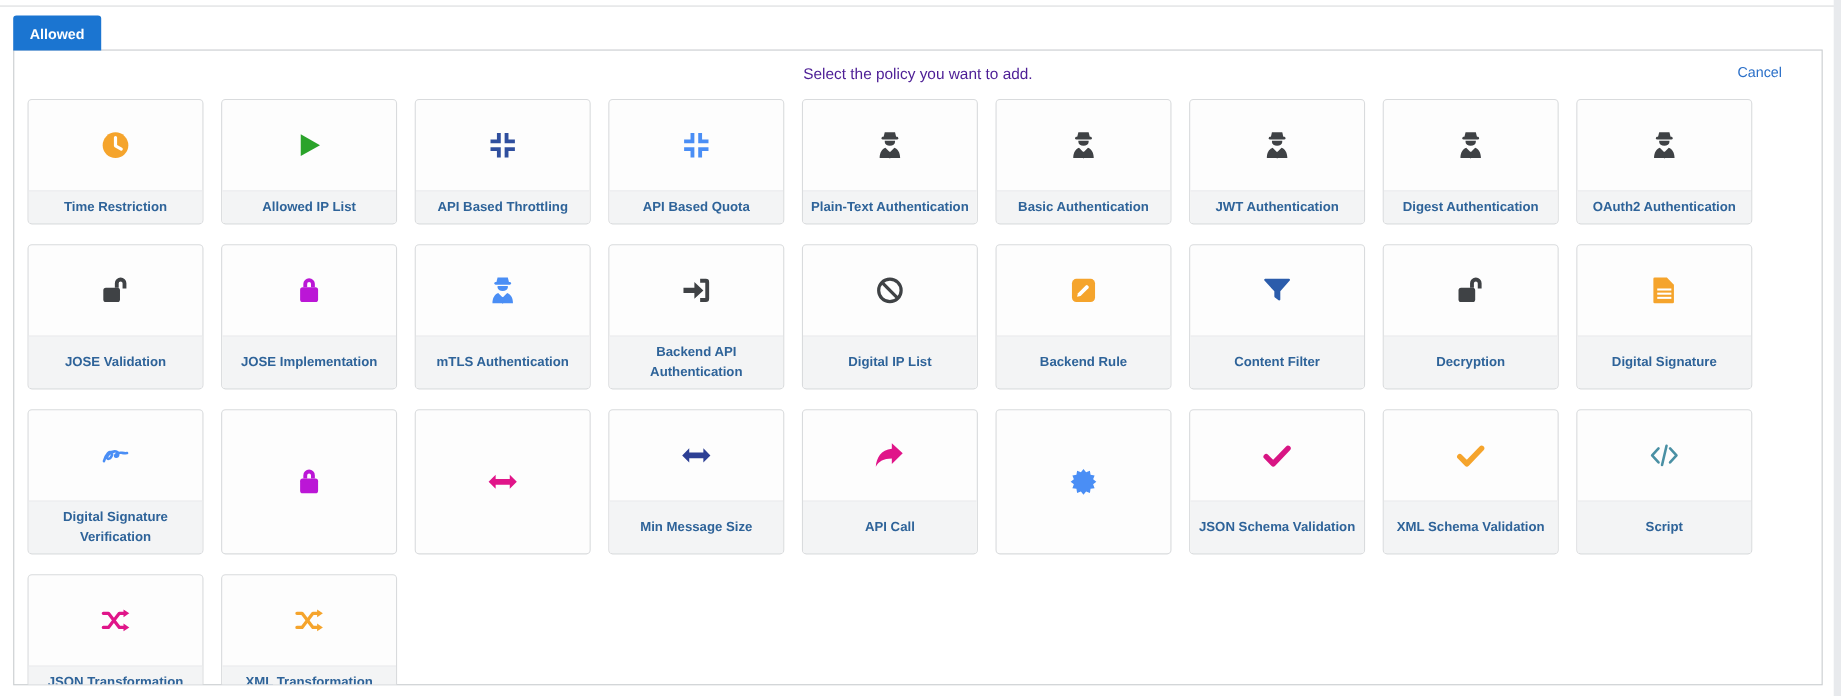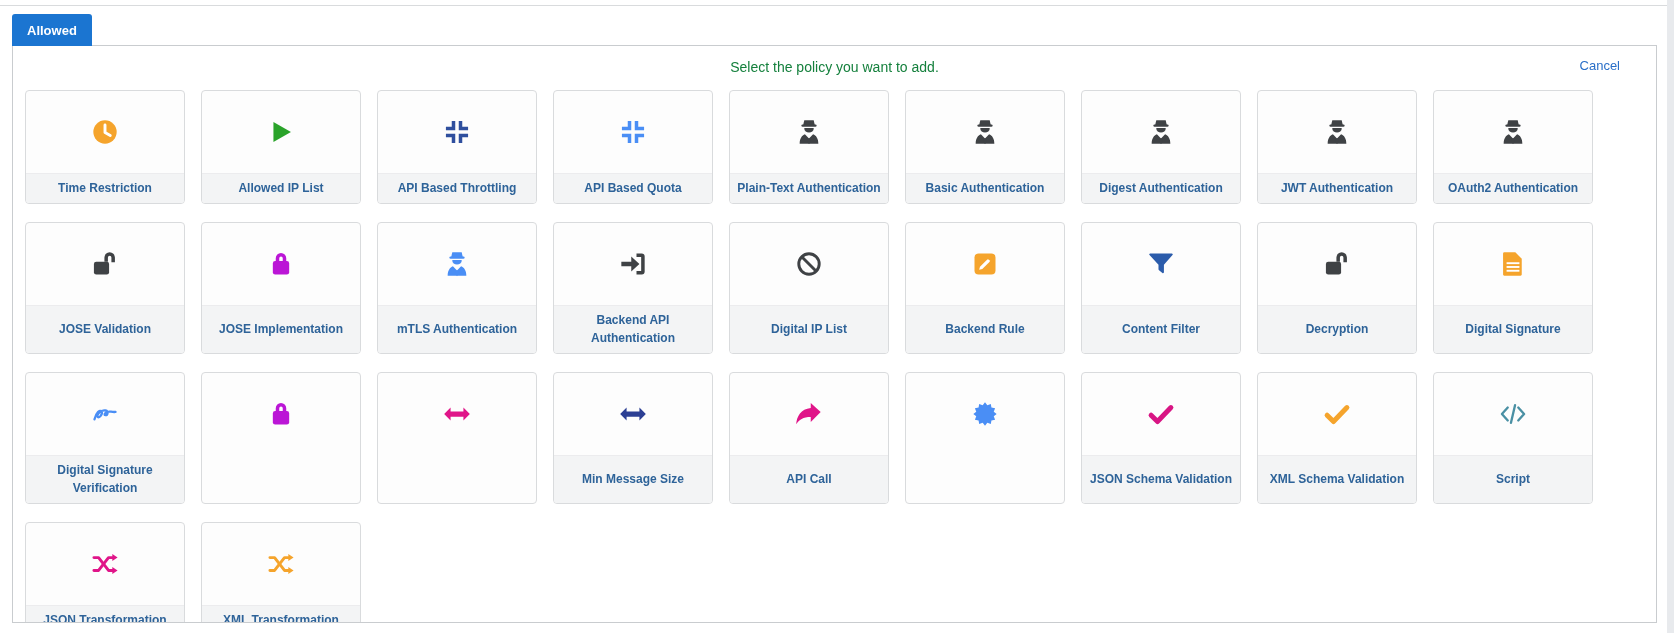--- a/index.html
+++ b/index.html
@@ -18,34 +18,34 @@
     font-size:13px; font-weight:bold;
     display:flex; align-items:center; padding:0 15px;
     border-radius:3px 3px 0 0; cursor:pointer;
   }
 
   .panel {
     position:absolute; top:45px; left:12px; width:1645px; height:578px;
     border:1px solid #c9cccf; background:#ffffff; overflow:hidden;
   }
   .panel-header { position:relative; height:42px; }
-  .prompt { text-align:center; padding-top:13px; font-size:14px; color:#15803d; }
+  .prompt { text-align:center; padding-top:13px; font-size:14px; color:#4c1d95; }
   .cancel-link {
     position:absolute; top:12px; right:36px;
     font-size:13px; color:#2a6fc8; cursor:pointer;margin-left:27px;
   }
 
   .grid {
     display:grid; grid-template-columns:repeat(9,160px);
     gap:18px 16px; padding:2px 12px 0 12px;
   }
   .card {
     border:1px solid #d9dbdd; border-radius:4px; background:#fdfdfd;
     min-height:111px; display:flex; flex-direction:column;
-    overflow:hidden; cursor:pointer;
+    overflow:hidden; cursor:pointer;justify-content:center;
   }
   .card-icon {
     height:82px; flex:none;
     display:flex; align-items:center; justify-content:center;
   }
   .card-label {
     flex:1; background:#f3f4f5; border-top:1px solid #ececee;
     display:flex; align-items:center; justify-content:center;
     text-align:center; font-size:12px; font-weight:bold; color:#2e6399;
     padding:6px; line-height:1.45;
@@ -144,35 +144,35 @@
           <svg viewBox="0 0 48 48" width="28" height="28" aria-hidden="true">
             <g fill="currentColor">
               <path d="M16 4 h16 l2 8 H14 z"></path>
               <rect x="11" y="11" width="26" height="4" rx="2"></rect>
               <path d="M16 17 h16 v2 a8 6 0 0 1 -16 0 z"></path>
               <path d="M8 44 c0-9 4-14 9-16 l7 7 7-7 c5 2 9 7 9 16 z"></path>
               <path d="M24 34 l3.5 4.5 -3.5 6.5 -3.5-6.5 z"></path>
             </g>
           </svg>
         </div>
+        <div class="card-label">JWT Authentication</div>
+      </div>
+      <div class="card">
+        <div class="card-icon" style="color:#3f4245">
+          <svg viewBox="0 0 48 48" width="28" height="28" aria-hidden="true">
+            <g fill="currentColor">
+              <path d="M16 4 h16 l2 8 H14 z"></path>
+              <rect x="11" y="11" width="26" height="4" rx="2"></rect>
+              <path d="M16 17 h16 v2 a8 6 0 0 1 -16 0 z"></path>
+              <path d="M8 44 c0-9 4-14 9-16 l7 7 7-7 c5 2 9 7 9 16 z"></path>
+              <path d="M24 34 l3.5 4.5 -3.5 6.5 -3.5-6.5 z"></path>
+            </g>
+          </svg>
+        </div>
         <div class="card-label">Digest Authentication</div>
-      </div>
-      <div class="card">
-        <div class="card-icon" style="color:#3f4245">
-          <svg viewBox="0 0 48 48" width="28" height="28" aria-hidden="true">
-            <g fill="currentColor">
-              <path d="M16 4 h16 l2 8 H14 z"></path>
-              <rect x="11" y="11" width="26" height="4" rx="2"></rect>
-              <path d="M16 17 h16 v2 a8 6 0 0 1 -16 0 z"></path>
-              <path d="M8 44 c0-9 4-14 9-16 l7 7 7-7 c5 2 9 7 9 16 z"></path>
-              <path d="M24 34 l3.5 4.5 -3.5 6.5 -3.5-6.5 z"></path>
-            </g>
-          </svg>
-        </div>
-        <div class="card-label">JWT Authentication</div>
       </div>
       <div class="card">
         <div class="card-icon" style="color:#3f4245">
           <svg viewBox="0 0 48 48" width="28" height="28" aria-hidden="true">
             <g fill="currentColor">
               <path d="M16 4 h16 l2 8 H14 z"></path>
               <rect x="11" y="11" width="26" height="4" rx="2"></rect>
               <path d="M16 17 h16 v2 a8 6 0 0 1 -16 0 z"></path>
               <path d="M8 44 c0-9 4-14 9-16 l7 7 7-7 c5 2 9 7 9 16 z"></path>
               <path d="M24 34 l3.5 4.5 -3.5 6.5 -3.5-6.5 z"></path>

